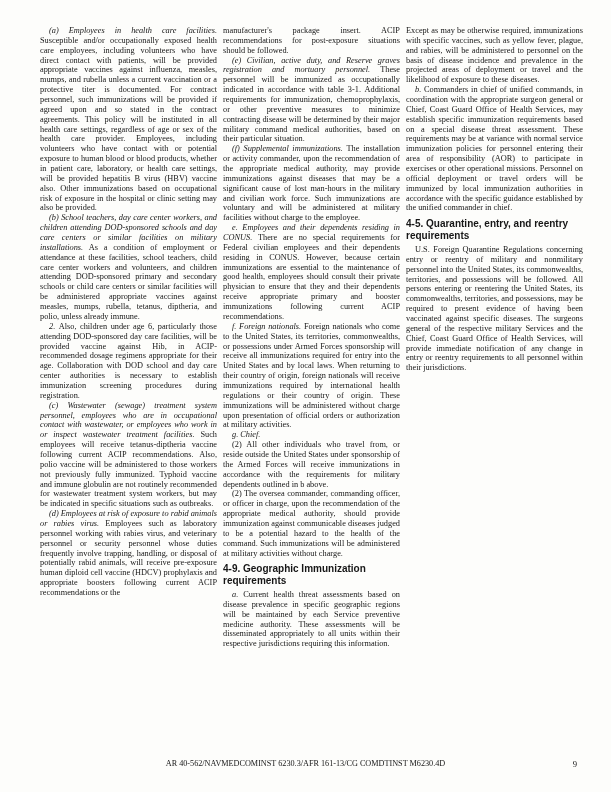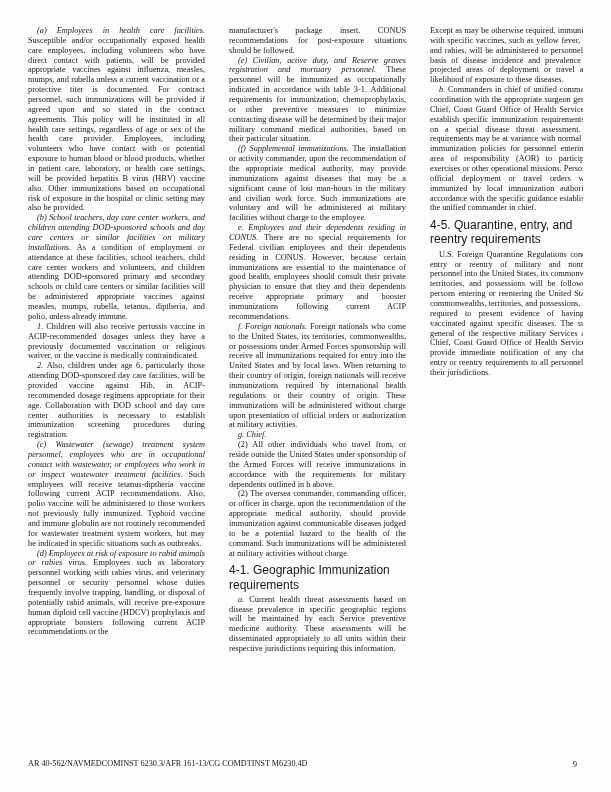--- a/index.html
+++ b/index.html
@@ -10,84 +10,85 @@
     margin: 0 auto;
     background: #fdfdfb;
     box-sizing: border-box;
     padding: 26px 28px 16px 28px;
     font-family: "Liberation Serif", serif;
     color: #161616;
     overflow: hidden;
   }
   .columns {
     display: flex;
-    gap: 24px;
+    gap: 6px;
     height: 712px;
     overflow: hidden;
+    justify-content: flex-end;
   }
   .col {
     width: 177px;
     min-width: 177px;
     font-size: 8.3px;
     line-height: 1.19;
     text-align: justify;
     overflow: hidden;
   }
   .col p {
     margin: 0;
     text-indent: 9px;
   }
   .col p.cont { text-indent: 0; }
   .col em { font-style: italic; }
   .col h3 {
     font-family: "Liberation Sans", sans-serif;
-    font-size: 12px;
-    font-weight: normal;
+    font-size: 10px;
+    font-weight: bold;
     line-height: 1.18;
     margin: 5px 0 3px 0;
     text-align: left;
   }
   .footer {
     position: absolute;
     left: 28px;
     right: 28px;
     bottom: 24px;
     font-size: 8.2px;
     line-height: 1;
+    text-align: center;
   }
   .footer .page-num {
     position: absolute;
     right: 6px;
     top: 0;
     font-size: 8.6px;
   }
 </style>
 </head>
 <body>
 
 <div class="page">
   <div class="columns">
       <div class="col">
         <p><em>(a) Employees in health care facilities. </em>Susceptible and/or occupationally exposed health care employees, including volunteers who have direct contact with patients, will be provided appropriate vaccines against influenza, measles, mumps, and rubella unless a current vaccination or a protective titer is documented. For contract personnel, such immunizations will be provided if agreed upon and so stated in the contract agreements. This policy will be instituted in all health care settings, regardless of age or sex of the health care provider. Employees, including volunteers who have contact with or potential exposure to human blood or blood products, whether in patient care, laboratory, or health care settings, will be provided hepatitis B virus (HBV) vaccine also. Other immunizations based on occupational risk of exposure in the hospital or clinic setting may also be provided.</p>
         <p><em>(b) School teachers, day care center workers, and children attending DOD-sponsored schools and day care centers or similar facilities on military installations. </em>As a condition of employment or attendance at these facilities, school teachers, child care center workers and volunteers, and children attending DOD-sponsored primary and secondary schools or child care centers or similar facilities will be administered appropriate vaccines against measles, mumps, rubella, tetanus, diptheria, and polio, unless already immune.</p>
-        <p><em>1. </em>Children will also receive pertussis vaccine in ACIP-recommended dosages unless they have a previously documented vaccination or religious waiver, or the vaccine is medically contraindicated.</p>
         <p><em>2. </em>Also, children under age 6, particularly those attending DOD-sponsored day care facilities, will be provided vaccine against Hib, in ACIP-recommended dosage regimens appropriate for their age. Collaboration with DOD school and day care center authorities is necessary to establish immunization screening procedures during registration.</p>
         <p><em>(c) Wastewater (sewage) treatment system personnel, employees who are in occupational contact with wastewater, or employees who work in or inspect wastewater treatment facilities. </em>Such employees will receive tetanus-diptheria vaccine following current ACIP recommendations. Also, polio vaccine will be administered to those workers not previously fully immunized. Typhoid vaccine and immune globulin are not routinely recommended for wastewater treatment system workers, but may be indicated in specific situations such as outbreaks.</p>
         <p><em>(d) Employees at risk of exposure to rabid animals or rabies virus. </em>Employees such as laboratory personnel working with rabies virus, and veterinary personnel or security personnel whose duties frequently involve trapping, handling, or disposal of potentially rabid animals, will receive pre-exposure human diploid cell vaccine (HDCV) prophylaxis and appropriate boosters following current ACIP recommendations or the</p>
       </div>
       <div class="col">
-        <p class="cont">manufacturer's package insert. CONUS recommendations for post-exposure situations should be followed.</p>
+        <p class="cont">manufacturer's package insert. ACIP recommendations for post-exposure situations should be followed.</p>
         <p><em>(e) Civilian, active duty, and Reserve graves registration and mortuary personnel. </em>These personnel will be immunized as occupationally indicated in accordance with table 3-1. Additional requirements for immunization, chemoprophylaxis, or other preventive measures to minimize contracting disease will be determined by their major military command medical authorities, based on their particular situation.</p>
         <p><em>(f) Supplemental immunizations. </em>The installation or activity commander, upon the recommendation of the appropriate medical authority, may provide immunizations against diseases that may be a significant cause of lost man-hours in the military and civilian work force. Such immunizations are voluntary and will be administered at military facilities without charge to the employee.</p>
         <p><em>e. Employees and their dependents residing in CONUS. </em>There are no special requirements for Federal civilian employees and their dependents residing in CONUS. However, because certain immunizations are essential to the maintenance of good health, employees should consult their private physician to ensure that they and their dependents receive appropriate primary and booster immunizations following current ACIP recommendations.</p>
         <p><em>f. Foreign nationals. </em>Foreign nationals who come to the United States, its territories, commonwealths, or possessions under Armed Forces sponsorship will receive all immunizations required for entry into the United States and by local laws. When returning to their country of origin, foreign nationals will receive immunizations required by international health regulations or their country of origin. These immunizations will be administered without charge upon presentation of official orders or authorization at military activities.</p>
         <p><em>g. Chief. </em></p>
         <p>(2) All other individuals who travel from, or reside outside the United States under sponsorship of the Armed Forces will receive immunizations in accordance with the requirements for military dependents outlined in b above.</p>
         <p>(2) The oversea commander, commanding officer, or officer in charge, upon the recommendation of the appropriate medical authority, should provide immunization against communicable diseases judged to be a potential hazard to the health of the command. Such immunizations will be administered at military activities without charge.</p>
-        <h3>4-1. Geographic Immunization requirements</h3>
+        <h3>4-9. Geographic Immunization requirements</h3>
         <p><em>a. </em>Current health threat assessments based on disease prevalence in specific geographic regions will be maintained by each Service preventive medicine authority. These assessments will be disseminated appropriately to all units within their respective jurisdictions requiring this information.</p>
       </div>
       <div class="col">
         <p class="cont">Except as may be otherwise required, immunizations with specific vaccines, such as yellow fever, plague, and rabies, will be administered to personnel on the basis of disease incidence and prevalence in the projected areas of deployment or travel and the likelihood of exposure to these diseases.</p>
         <p><em>b. </em>Commanders in chief of unified commands, in coordination with the appropriate surgeon general or Chief, Coast Guard Office of Health Services, may establish specific immunization requirements based on a special disease threat assessment. These requirements may be at variance with normal service immunization policies for personnel entering their area of responsibility (AOR) to participate in exercises or other operational missions. Personnel on official deployment or travel orders will be immunized by local immunization authorities in accordance with the specific guidance established by the unified commander in chief.</p>
         <h3>4-5. Quarantine, entry, and reentry requirements</h3>
         <p>U.S. Foreign Quarantine Regulations concerning entry or reentry of military and nonmilitary personnel into the United States, its commonwealths, territories, and possessions will be followed. All persons entering or reentering the United States, its commonwealths, territories, and possessions, may be required to present evidence of having been vaccinated against specific diseases. The surgeons general of the respective military Services and the Chief, Coast Guard Office of Health Services, will provide immediate notification of any change in entry or reentry requirements to all personnel within their jurisdictions.</p>
       </div>
     </div>
   <div class="footer">

